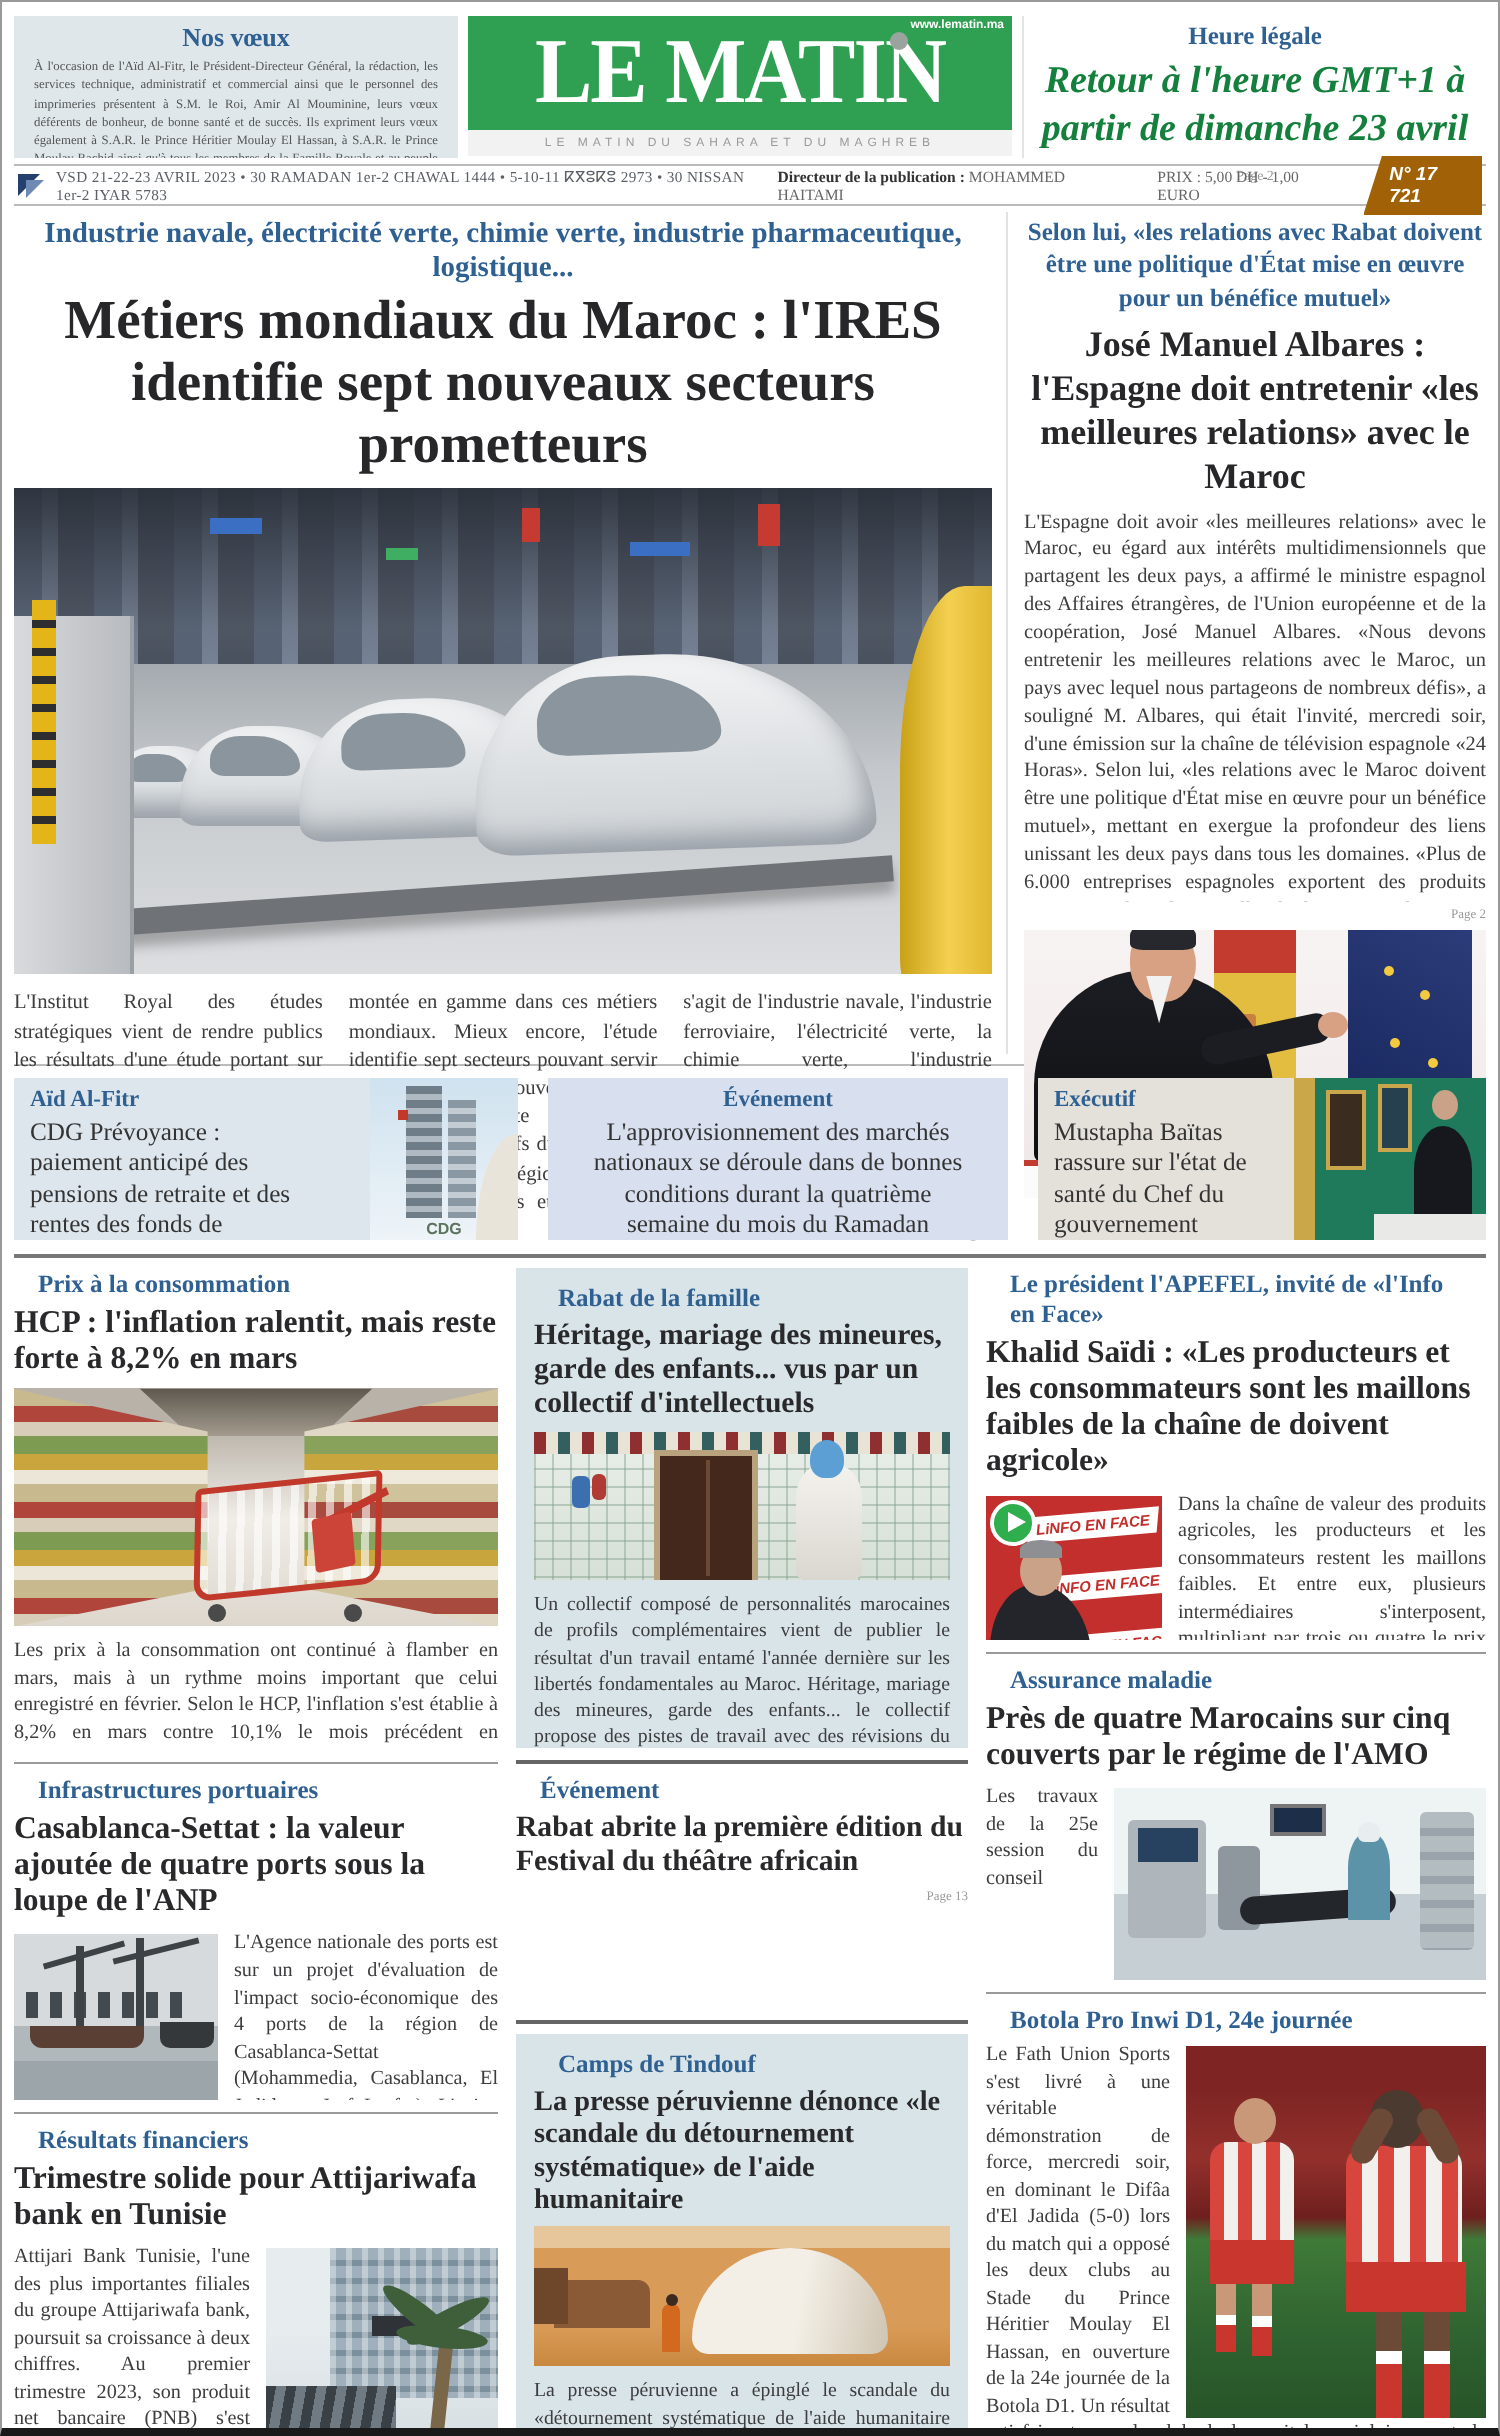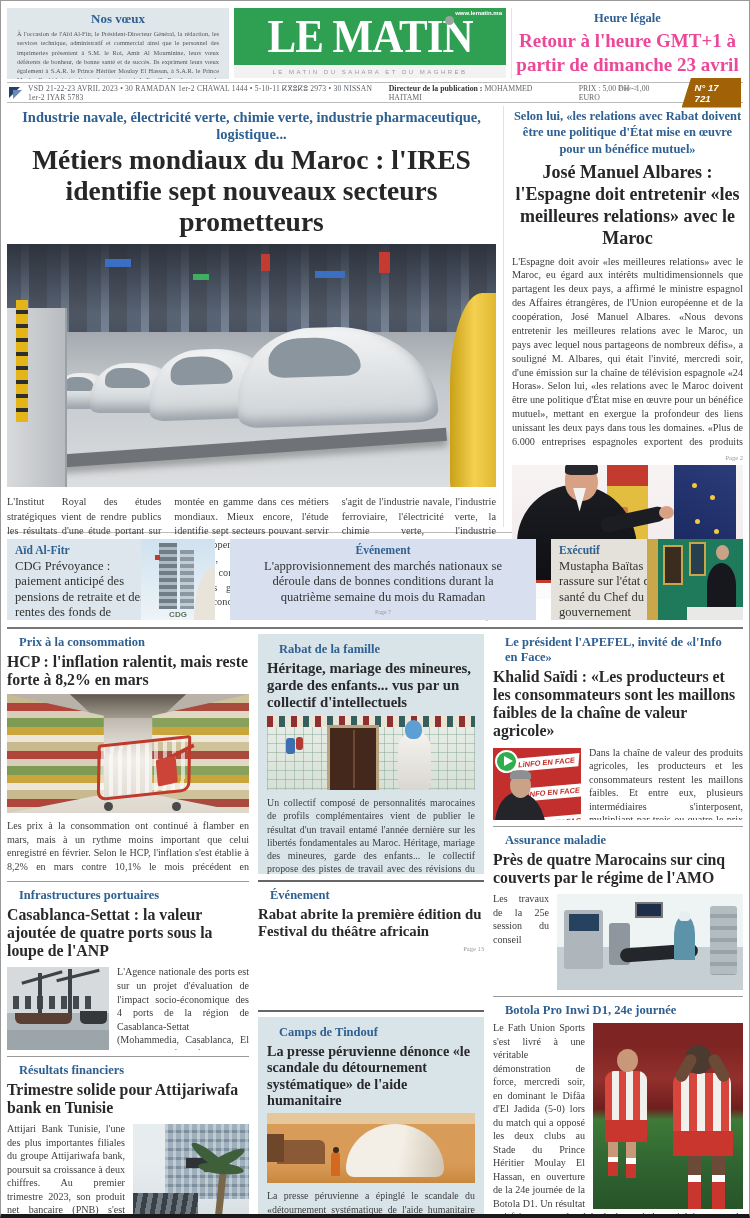--- a/index.html
+++ b/index.html
@@ -12,21 +12,21 @@
   .voeux h3{font-size:13px;text-align:center;color:#2f6092;margin-bottom:2px;}
   .voeux p{font-size:6.4px;line-height:1.45;text-align:justify;color:#555;}
   .logo-wrap{width:272px;display:flex;flex-direction:column;}
   .logo-box{background:#2fa052;height:57px;position:relative;display:flex;align-items:center;justify-content:center;overflow:hidden;}
   .logo-text{color:#fff;font-weight:bold;font-size:43px;letter-spacing:-1px;transform:scaleY(1.08);white-space:nowrap;}
   .logo-url{position:absolute;top:2px;right:4px;font:bold 6px "Liberation Sans",sans-serif;color:#fff;}
   .logo-idot{position:absolute;top:8px;right:52px;width:9px;height:9px;border-radius:50%;background:#9aa39e;}
   .logo-tagline{font:6px "Liberation Sans",sans-serif;letter-spacing:2.5px;color:#9a9a9a;text-align:center;padding-top:4px;background:#f2f2f2;height:13px;}
   .heure{flex:1;text-align:center;padding:2px 4px;border-left:1px solid #e4e4e4;}
   .heure h4{font-size:12.5px;color:#2f6092;margin:1px 0 3px;}
-  .heure-title{font-size:19px;line-height:1.25;color:#ec4899;font-weight:600;}
+  .heure-title{font-size:19px;line-height:1.25;color:#15803d;font-weight:600;font-style:italic;}
   .heure-page{font-size:7px;color:#999;margin-top:7px;}
   .info-bar{margin:3px 6px 0;border-top:1px solid #bbb;border-bottom:1px solid #bbb;height:21px;display:flex;align-items:center;gap:6px;padding:0 2px;}
   .pennant{width:13px;height:13px;position:relative;flex:none;}
   .pennant::before{content:"";position:absolute;left:0;top:1px;border-top:11px solid #24406e;border-right:11px solid transparent;}
   .pennant::after{content:"";position:absolute;left:4px;top:4px;border-top:9px solid #6d89b4;border-right:9px solid transparent;}
   .date-text{font-size:7.6px;color:#5a5f66;letter-spacing:.2px;}
   .dir-box{margin-left:auto;font-size:7.8px;color:#666;}
   .dir-label{font-weight:bold;color:#333;}
   .price{margin-left:26px;font-size:7.8px;color:#666;}
   .issue{margin-left:14px;background:#a16207;color:#fff;font:bold italic 9.5px "Liberation Sans",sans-serif;
@@ -76,32 +76,32 @@
   .alb-hand{position:absolute;right:-31%;top:22%;width:15px;height:13px;background:#d8a184;border-radius:50%;}
   .alb-podium{position:absolute;left:0;right:0;bottom:0;height:14%;background:#fbfbfb;border-top:3px solid #c23b2e;}
   .alb-mic{position:absolute;left:56%;bottom:13%;width:2px;height:36px;background:#2a2a2a;transform:rotate(26deg);}
   .alb-mic::after{content:"";position:absolute;left:-3px;top:-6px;width:7px;height:7px;background:#222;border-radius:50%;}
   
   .band-wrap{margin:5px 6px 0;border-top:1px solid #bbb;border-bottom:2px solid #777;padding:6px 0 7px;display:flex;gap:15px;height:97px;}
   .band-box{position:relative;padding:5px 8px;overflow:hidden;}
   .bb-kicker{font-size:11.5px;font-weight:bold;color:#2f6092;margin-bottom:3px;}
   .bb-title{font-size:12.6px;line-height:1.22;color:#333;}
   .bb-page{position:absolute;bottom:3px;right:8px;font-size:6px;color:#999;}
-  .box-aid{width:208px;background:#dde6ec;}
+  .box-aid{width:252px;background:#dde6ec;}
   .box-aid .bb-title{width:142px;}
   .img-cdg{position:absolute;right:0;top:0;width:74px;height:100%;background:linear-gradient(180deg,#cfe2ef,#eef4f8);overflow:hidden;}
   .cdg-t1{position:absolute;left:24%;top:5%;width:24%;height:82%;background:repeating-linear-gradient(180deg,#6f7d88 0 4px,#aeb9c2 4px 7px);}
   .cdg-t1::after{content:"";position:absolute;left:-4px;top:18%;width:5px;height:5px;background:#c0392b;}
   .cdg-t2{position:absolute;left:53%;top:14%;width:19%;height:72%;background:repeating-linear-gradient(180deg,#8a98a3 0 4px,#c3ccd3 4px 7px);}
   .cdg-arc{position:absolute;right:0;top:34%;width:28%;height:66%;background:#e8e4da;border-radius:100% 0 0 0;}
   .cdg-label{position:absolute;bottom:1px;left:50%;transform:translateX(-50%);font:bold 8px "Liberation Sans",sans-serif;color:#5d735d;}
   .box-controle{flex:1;background:#d8e0f0;text-align:center;}
   .box-controle .bb-title{padding:0 10px;}
   .box-controle .bb-page{position:static;display:block;margin-top:4px;}
-  .box-exec{width:192px;background:#e3e1da;}
+  .box-exec{width:224px;background:#e3e1da;}
   .box-exec .bb-title{width:104px;}
   .img-baitas{position:absolute;right:0;top:0;width:96px;height:100%;background:linear-gradient(90deg,#caa84a 0 11%,#1f7a5c 11% 100%);overflow:hidden;}
   .bt-frame1{position:absolute;left:17%;top:7%;width:21%;height:50%;background:#3a2c1e;border:2px solid #c9a64b;}
   .bt-frame2{position:absolute;left:44%;top:4%;width:17%;height:42%;background:#27404f;border:2px solid #c9a64b;}
   .bt-man{position:absolute;right:7%;bottom:15%;width:31%;height:56%;background:#16181d;border-radius:50% 50% 0 0;}
   .bt-man::before{content:"";position:absolute;left:32%;top:-38%;width:13px;height:15px;background:#caa287;border-radius:50%;}
   .bt-podium{position:absolute;right:0;bottom:0;width:58%;height:16%;background:#e9e9e7;}
   
   .bottom{display:flex;padding:5px 6px 0;height:596px;}
   .bcol1{width:242px;}
@@ -398,21 +398,21 @@
           <div class="td-man"></div>
         </div>
         <div class="sec-body" style="font-size:9.9px;">La presse péruvienne a épinglé le scandale du «détournement systématique de l'aide humanitaire destinée aux populations des camps de Tindouf», que le Maroc dénonce depuis des années auprès de la communauté internationale.</div>
 
       </div>
     </div>
 
     <div class="bcol3">
       <div class="sec" style="height:186px;">
         <div class="sec-kicker">Le président l'APEFEL, invité de «l'Info en Face»</div>
-        <div class="sec-head">Khalid Saïdi : «Les producteurs et les consommateurs sont les maillons faibles de la chaîne de valeur agricole»</div>
+        <div class="sec-head">Khalid Saïdi : «Les producteurs et les consommateurs sont les maillons faibles de la chaîne de doivent agricole»</div>
         <div class="img-shell img-linfo">
           <div class="li-rib r1">LiNFO EN FACE</div>
           <div class="li-rib r2">LiNFO EN FACE</div>
           <div class="li-rib r3">LiNFO EN FACE</div>
           <div class="li-man"></div>
 
           <div class="li-play"></div>
         </div>
         <div class="sec-body">Dans la chaîne de valeur des produits agricoles, les producteurs et les consommateurs restent les maillons faibles. Et entre eux, plusieurs intermédiaires s'interposent, multipliant par trois ou quatre le prix de vente final. Voilà donc qui rend impératif, selon le président l'Association marocaine des producteurs et exportateurs des fruits et légumes, Khalid Saïdi, de restructurer la chaîne de distribution.</div>
 

